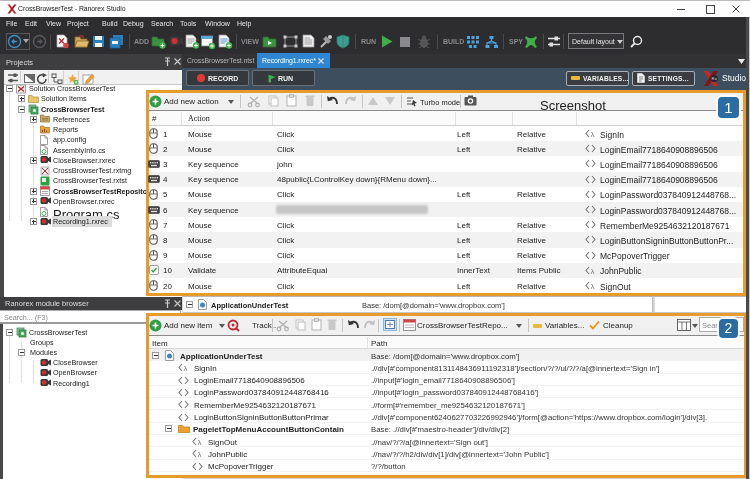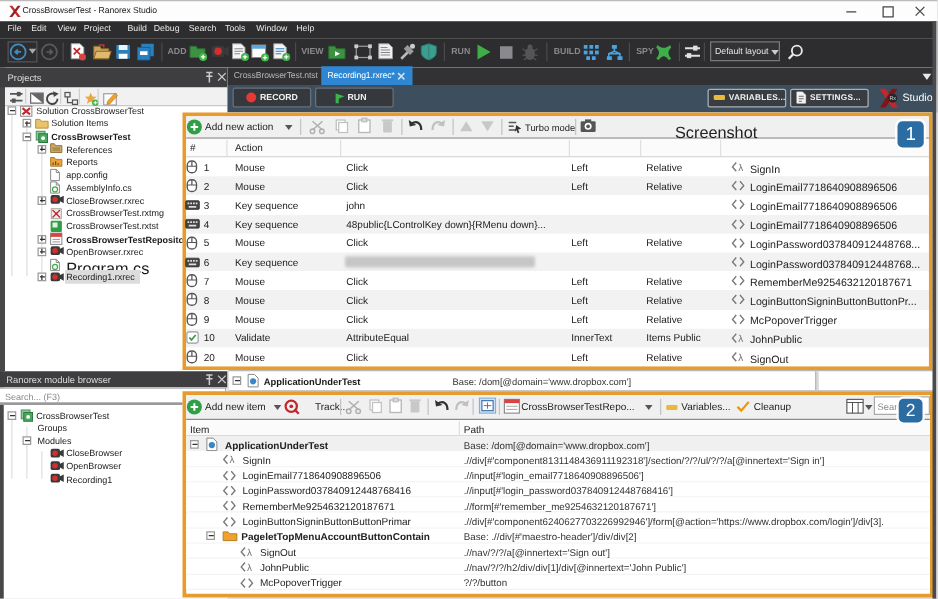--- a/index.html
+++ b/index.html
@@ -495,21 +495,21 @@
 </svg>
 <div class="t" style="left:500px;top:97.5px;font-size:13px;color:#222;z-index:6;margin-left:40px;">Screenshot</div>
 
 <div class="abs" style="left:149px;top:111px;width:594px;height:15px;background:#fbfbfb;border-bottom:1px solid #d0d0d0;box-sizing:border-box;z-index:6;"></div>
 <div class="abs" style="left:181px;top:112px;width:1px;height:13px;background:#e0e0e0;z-index:6;"></div>
 <div class="abs" style="left:272px;top:112px;width:1px;height:13px;background:#e0e0e0;z-index:6;"></div>
 <div class="abs" style="left:455px;top:112px;width:1px;height:13px;background:#e0e0e0;z-index:6;"></div>
 <div class="abs" style="left:512px;top:112px;width:1px;height:13px;background:#e0e0e0;z-index:6;"></div>
 <div class="abs" style="left:576px;top:112px;width:1px;height:13px;background:#e0e0e0;z-index:6;"></div>
 <div class="t" style="left:152px;top:114px;font-size:8px;color:#222;z-index:6;">#</div>
-<div class="t" style="left:188px;top:114px;font-size:8px;color:#222;z-index:6;">Action</div>
+<div class="t" style="left:188px;top:114px;font-size:8px;color:#222;z-index:6;font-family:Liberation Serif, serif;">Action</div>
 <div class="abs" style="left:149px;top:126.0px;width:594px;height:15.2px;background:#ffffff;z-index:6;"></div>
 <svg class="abs" style="left:149px;top:128.0px;z-index:6;" width="9" height="11" viewBox="0 0 9 11">
  <rect x="0.8" y="0.8" width="7.4" height="9.4" rx="3.5" fill="#fff" stroke="#555" stroke-width="1.1"></rect>
  <path d="M4.5 1 L4.5 5" stroke="#555" stroke-width="1"></path>
     <path d="M1 5 L8 5" stroke="#555" stroke-width="0.8"></path>
 </svg>
 <div class="t" style="left:163px;top:129.5px;font-size:8px;color:#222;z-index:6;">1</div>
 <div class="t" style="left:188px;top:129.5px;font-size:8px;color:#222;z-index:6;">Mouse</div>
 <div class="t" style="left:277px;top:129.5px;font-size:8px;color:#222;z-index:6;">Click</div>
 <div class="t" style="left:457px;top:129.5px;font-size:8px;color:#222;z-index:6;">Left</div>

